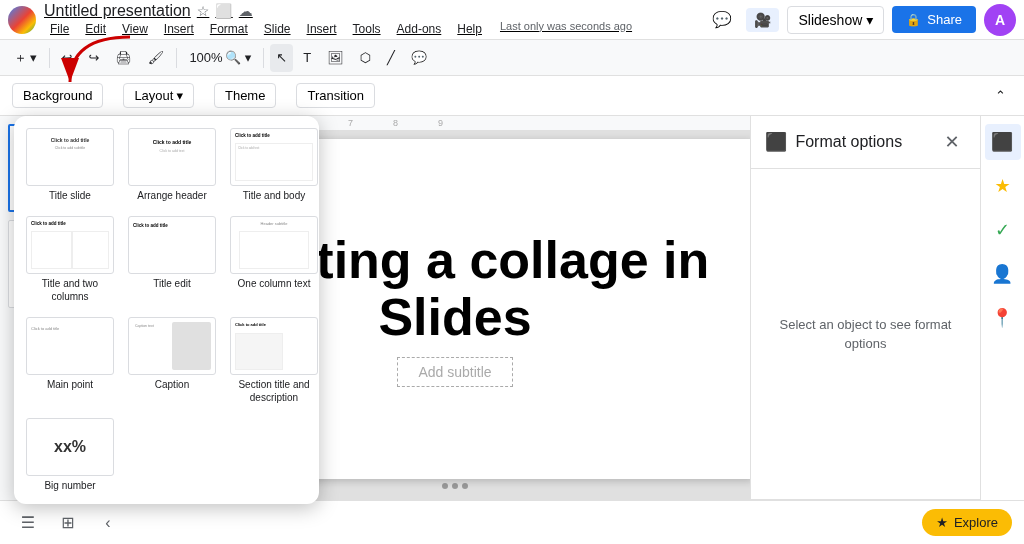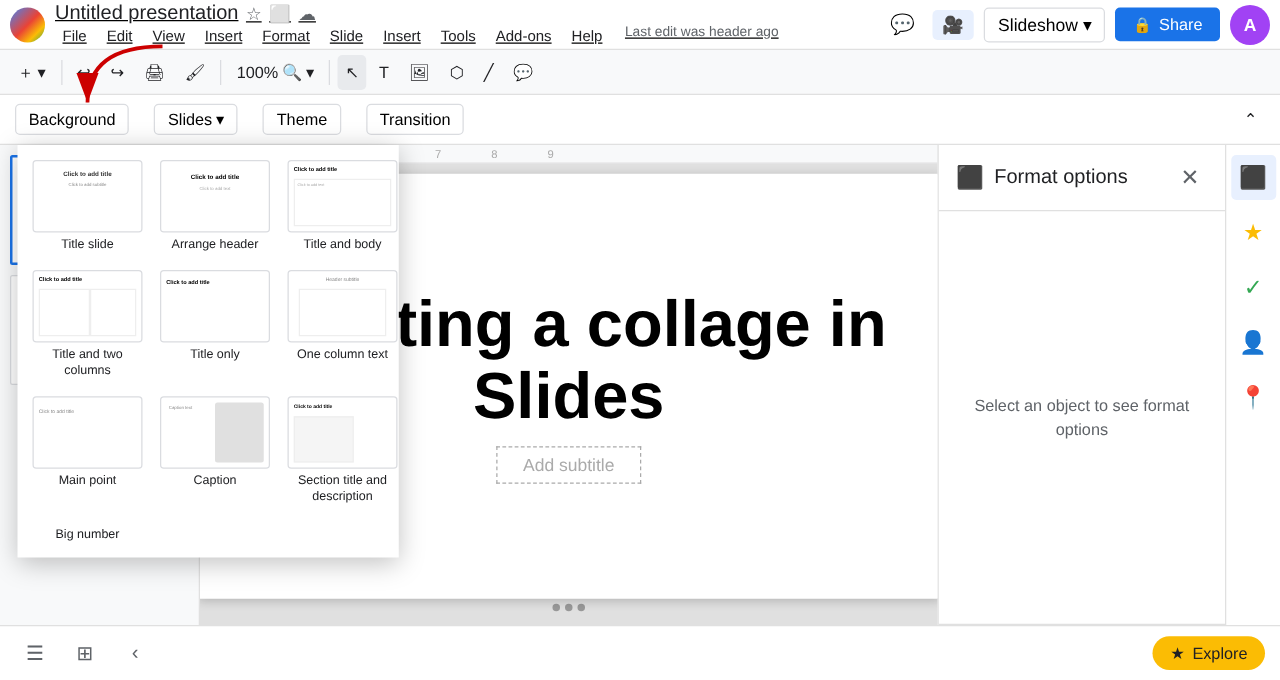--- a/index.html
+++ b/index.html
@@ -54,21 +54,21 @@
 
     
     #slide-panel {
       width: 160px; background: #f8f9fa; border-right: 1px solid #e0e0e0;
       overflow-y: auto; padding: 8px; display: flex; flex-direction: column; gap: 4px;
     }
 
     
     #layout-dropdown {
       position: absolute; top: 116px; left: 14px; width: 305px;
-      background: #fff; border-radius: 0;
+      background: #fff; border-radius: 12px;
       box-shadow: 0 4px 20px rgba(0,0,0,0.25);
       z-index: 100; padding: 8px;
     }
     .layout-grid { display: grid; grid-template-columns: repeat(3, 1fr); gap: 6px; }
     .layout-item { display: flex; flex-direction: column; align-items: center; cursor: pointer; border-radius: 4px; padding: 4px; }
     .layout-thumb { width: 88px; height: 58px; border: 1px solid #dadce0; border-radius: 3px; background: #fff; display: flex; align-items: center; justify-content: center; overflow: hidden; position: relative; }
     .layout-label { font-size: 10px; color: #202124; margin-top: 3px; text-align: center; line-height: 1.3; }
     .layout-thumb-title { font-size: 5px; font-weight: bold; color: #333; position: absolute; top: 8px; left: 0; right: 0; text-align: center; }
     .layout-thumb-sub { font-size: 3.5px; color: #888; position: absolute; top: 17px; left: 0; right: 0; text-align: center; }
 
@@ -145,21 +145,21 @@
       <span class="menu-item">File</span>
       <span class="menu-item">Edit</span>
       <span class="menu-item">View</span>
       <span class="menu-item">Insert</span>
       <span class="menu-item">Format</span>
       <span class="menu-item">Slide</span>
       <span class="menu-item">Insert</span>
       <span class="menu-item">Tools</span>
       <span class="menu-item">Add-ons</span>
       <span class="menu-item">Help</span>
-      <span class="last-edit">Last edit was header ago</span>
+      <span class="last-edit">Last only was seconds ago</span>
     </div>
   </div>
   <div id="topbar-right">
     <div class="tb-icon-btn">💬</div>
     <div class="meet-btn">
       <span style="font-size:14px;">🎥</span>
     </div>
     <div class="slideshow-btn">
       <span>Slideshow</span>
       <span>▾</span>
@@ -195,21 +195,21 @@
   <button class="toolbar-btn">⬡</button>
   <button class="toolbar-btn">╱</button>
   <button class="toolbar-btn">💬</button>
 </div>
 
 <div id="slide-tabs">
   <button class="slide-tab-btn">
     <span>Background</span>
   </button>
   <button class="slide-tab-btn">
-    <span>Slides</span>
+    <span>Layout</span>
     <span>▾</span>
   </button>
   <button class="slide-tab-btn">
     <span>Theme</span>
   </button>
   <button class="slide-tab-btn">
     <span>Transition</span>
   </button>
   <div id="slide-tabs-right">
     <button class="toolbar-btn">⌃</button>
@@ -330,21 +330,21 @@
         <div style="position:absolute;top:14px;left:4px;right:48%;bottom:4px;border:1px solid #eee;"></div>
         <div style="position:absolute;top:14px;left:52%;right:4px;bottom:4px;border:1px solid #eee;"></div>
       </div>
       <div class="layout-label">Title and two columns</div>
     </div>
 
     <div class="layout-item">
       <div class="layout-thumb">
         <div style="position:absolute;top:6px;font-size:4.5px;font-weight:bold;left:4px;right:4px;">Click to add title</div>
       </div>
-      <div class="layout-label">Title only</div>
+      <div class="layout-label">Title edit</div>
     </div>
 
     <div class="layout-item">
       <div class="layout-thumb">
         <div style="position:absolute;top:4px;font-size:4px;left:0;right:0;text-align:center;color:#888;">Header subtitle</div>
         <div style="position:absolute;top:14px;left:8px;right:8px;bottom:4px;border:1px solid #eee;"></div>
       </div>
       <div class="layout-label">One column text</div>
     </div>
 
@@ -365,20 +365,23 @@
 
     <div class="layout-item">
       <div class="layout-thumb">
         <div style="position:absolute;top:4px;font-size:4px;font-weight:bold;left:4px;right:4px;">Click to add title</div>
         <div style="position:absolute;top:15px;left:4px;right:40%;bottom:4px;border:1px solid #eee;background:#f5f5f5;"></div>
       </div>
       <div class="layout-label">Section title and description</div>
     </div>
 
     <div class="layout-item">
+      <div class="layout-thumb">
+        <div style="font-size:16px;font-weight:bold;color:#333;">xx%</div>
+      </div>
       <div class="layout-label">Big number</div>
     </div>
 
 
   </div>
 </div>
 
 <svg class="red-arrow" width="80" height="60" viewBox="0 0 80 60">
   <defs>
     <marker id="arrowhead" markerWidth="8" markerHeight="6" refX="8" refY="3" orient="auto">

